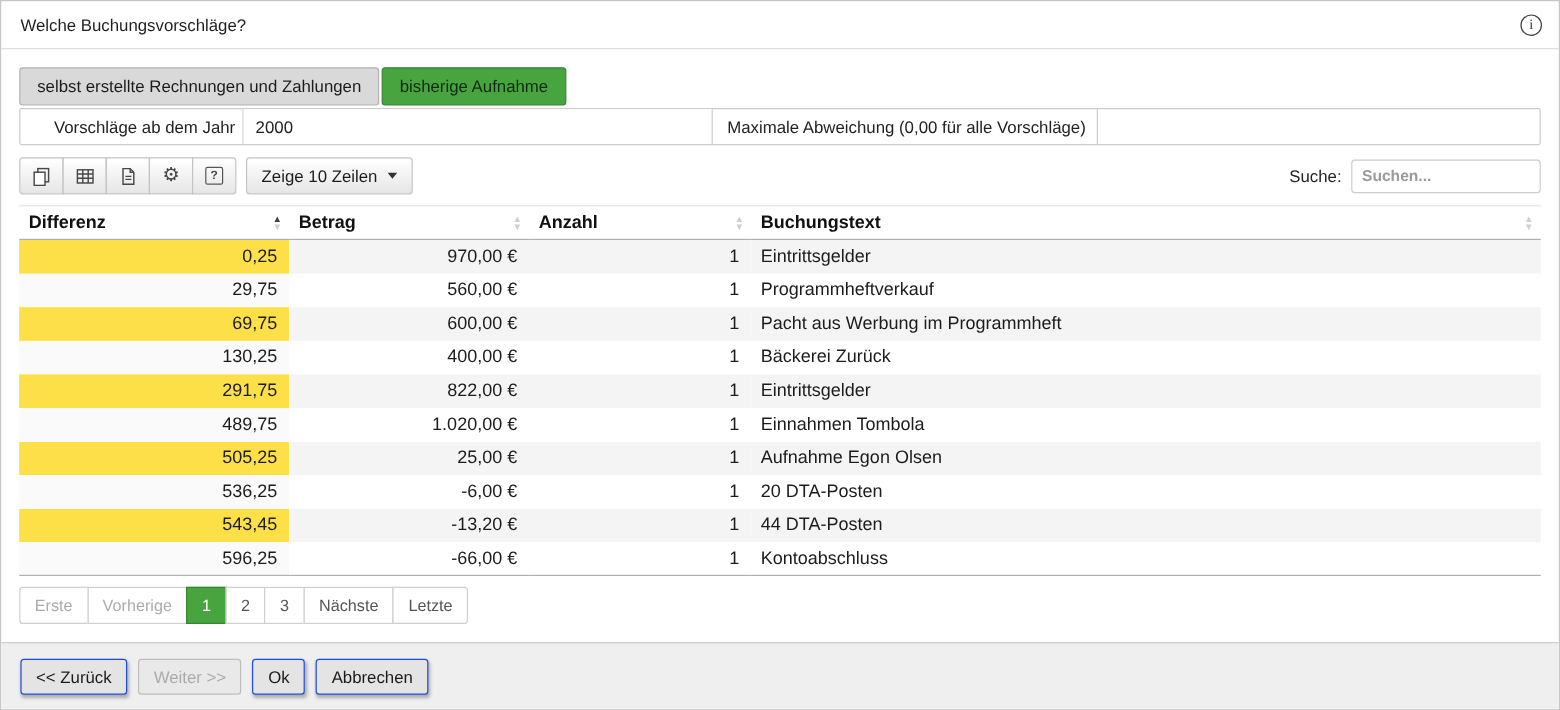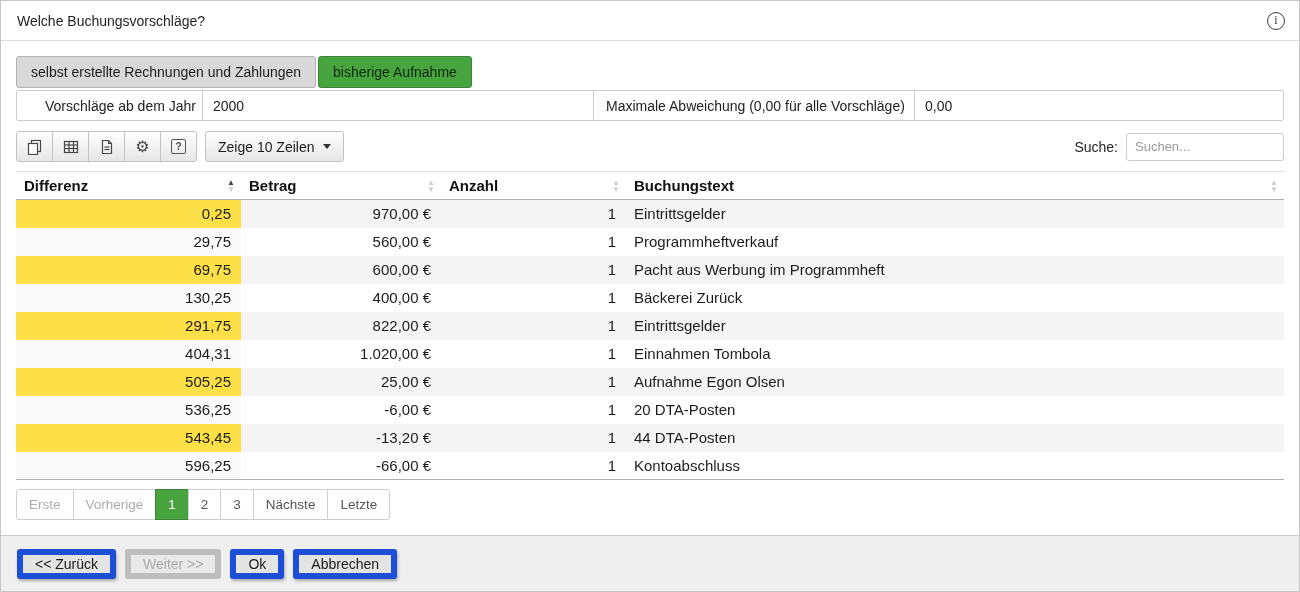--- a/index.html
+++ b/index.html
@@ -61,21 +61,21 @@
   .len-btn {
     height: 31px; display: inline-flex; align-items: center; gap: 8px; padding: 0 12px;
     background: linear-gradient(#ffffff, #e6e6e6); border: 1px solid #c3c3c3;
     border-radius: 3px; margin-left: 8px; font-size: 14px; cursor: pointer; color:#1c1c1c;
   }
   .caret { width: 0; height: 0; border-left: 4px solid transparent; border-right: 4px solid transparent; border-top: 5px solid #333; }
   .toolbar-right { display: flex; align-items: center; }
   .search-label { font-size: 14px; margin-right: 8px; color:#222; }
   .search-input {
     width: 158px; height: 28px; border: 1px solid #cccccc; border-radius: 3px;
-    padding: 0 8px; font-size: 13px; font-family:"Liberation Sans", sans-serif; outline: none; color:#333;
+    padding: 0 8px; font-size: 13px; font-family:"Liberation Sans", sans-serif; outline: none; color:#333;font-weight:bold;
   }
   .search-input::placeholder { color: #9a9a9a; }
   
   table.grid { width: 100%; border-collapse: collapse; table-layout: fixed; margin-top: 9px; font-size: 15px; }
   table.grid th {
     position: relative; text-align: left; font-weight: bold; padding: 5px 8px;
     border-top: 1px solid #e4e4e4; border-bottom: 1px solid #b0b0b0; height: 28px;
     cursor: pointer; color:#111; white-space: nowrap;
   }
   table.grid td {
@@ -107,21 +107,21 @@
   .pg.disabled { color: #ababab; cursor: default; }
   .pg.active { background: #48a43f; border-color: #398439; color: #ffffff; }
   
   .footer {
     position: absolute; left: 0; right: 0; bottom: 0; height: 56px;
     background: #efefef; border-top: 1px solid #cccccc;
     display: flex; align-items: center; padding: 0 16px; gap: 9px;
   }
   .btn {
     height: 30px; padding: 0 12px; font-size: 14px; font-family:"Liberation Sans", sans-serif;
-    background: #e4e4e4; border: 6px solid #1d4ed8; border-radius: 3px; color:#1a1a1a;
+    background: #e4e4e4; border: 1px solid #1d4ed8; border-radius: 3px; color:#1a1a1a;
     box-shadow: 1px 2px 3px rgba(0,0,0,0.28); cursor: pointer;
   }
   .btn.disabled { color: #ababab; border-color: #bdbdbd; background: #e9e9e9; box-shadow: none; cursor: default; }
 </style>
 </head>
 <body>
 
 <div class="window">
 
   <div class="titlebar">
@@ -135,23 +135,20 @@
       <div class="tab">selbst erstellte Rechnungen und Zahlungen</div>
       <div class="tab active">bisherige Aufnahme</div>
     </div>
 
     <div class="filter-row">
       <div class="f-label year">Vorschläge ab dem Jahr</div>
       <div class="f-input year-input">
         <input type="text" value="2000" style="">
       </div>
       <div class="f-label dev">Maximale Abweichung (0,00 für alle Vorschläge)</div>
-      <div class="f-input">
-        <input type="text" value="0,00" style="">
-      </div>
     </div>
 
     <div class="toolbar">
       <div class="toolbar-left">
         <span class="tool-btn">
           <svg width="16" height="16" viewBox="0 0 16 16" fill="none" stroke="#484848" stroke-width="1.2">
             <rect x="4.5" y="1.5" width="9" height="11"></rect>
             <rect x="1.5" y="4.5" width="9" height="11" fill="#ffffff"></rect>
           </svg>
         </span>
@@ -253,21 +250,21 @@
           <td class="num">1</td>
           <td class="txt">Bäckerei Zurück</td>
         </tr>
         <tr class="odd">
           <td class="num c0">291,75</td>
           <td class="num">822,00 €</td>
           <td class="num">1</td>
           <td class="txt">Eintrittsgelder</td>
         </tr>
         <tr class="even">
-          <td class="num c0">404,31</td>
+          <td class="num c0">489,75</td>
           <td class="num">1.020,00 €</td>
           <td class="num">1</td>
           <td class="txt">Einnahmen Tombola</td>
         </tr>
         <tr class="odd">
           <td class="num c0">505,25</td>
           <td class="num">25,00 €</td>
           <td class="num">1</td>
           <td class="txt">Aufnahme Egon Olsen</td>
         </tr>

